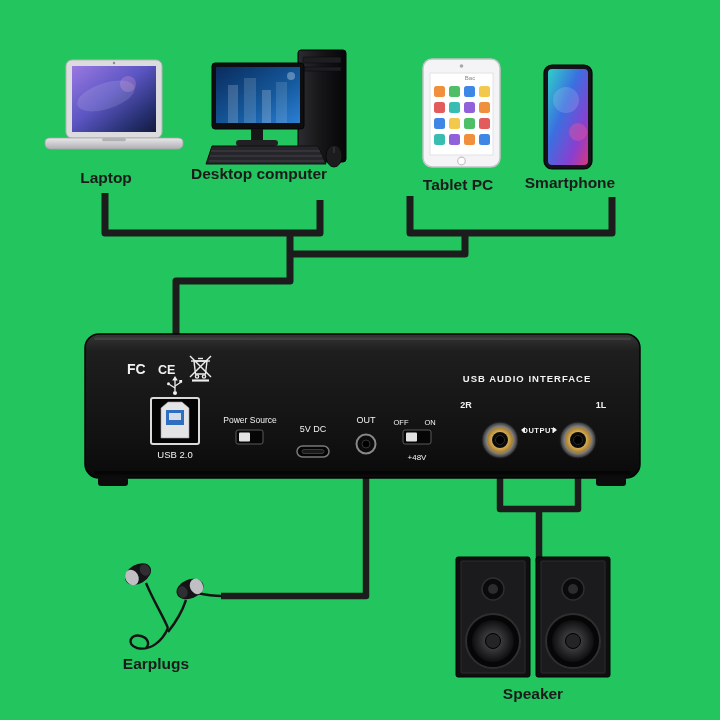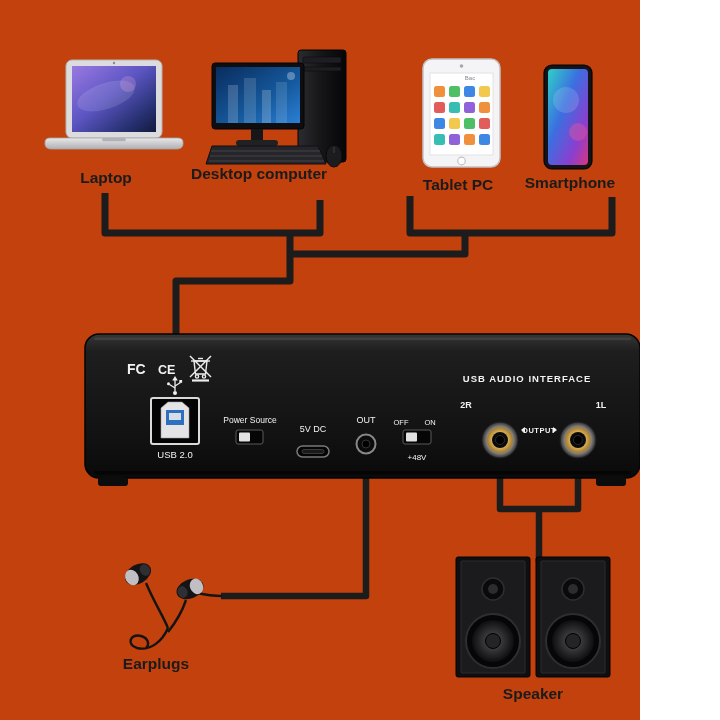--- a/index.html
+++ b/index.html
@@ -1,18 +1,18 @@
 <!DOCTYPE html>
 <html><head>
 <meta charset="utf-8">
 <style>
   * { margin: 0; padding: 0; box-sizing: border-box; }
   html, body { width: 720px; height: 720px; background: #ffffff; }
   body { font-family: "Liberation Sans", "DejaVu Sans", sans-serif; }
-  .stage { position: relative; width: 640px; height: 720px; background: #c2410c; overflow: hidden; }
+  .stage { position: relative; width: 720px; height: 720px; background: #22c55e; overflow: hidden; }
   svg { display: block; }
   text { font-family: "Liberation Sans", "DejaVu Sans", sans-serif; }
   .device-label { font-size: 15.5px; font-weight: bold; fill: #1b1b1b; }
   .panel-text  { fill: #f2f2f2; }
   .t-title { font-size: 9.5px; font-weight: bold; letter-spacing: 1px; }
   .t-9   { font-size: 9px; }
   .t-9b  { font-size: 9px; font-weight: bold; }
   .t-95  { font-size: 9.5px; }
   .t-85  { font-size: 8.5px; }
   .t-8   { font-size: 8px; }

